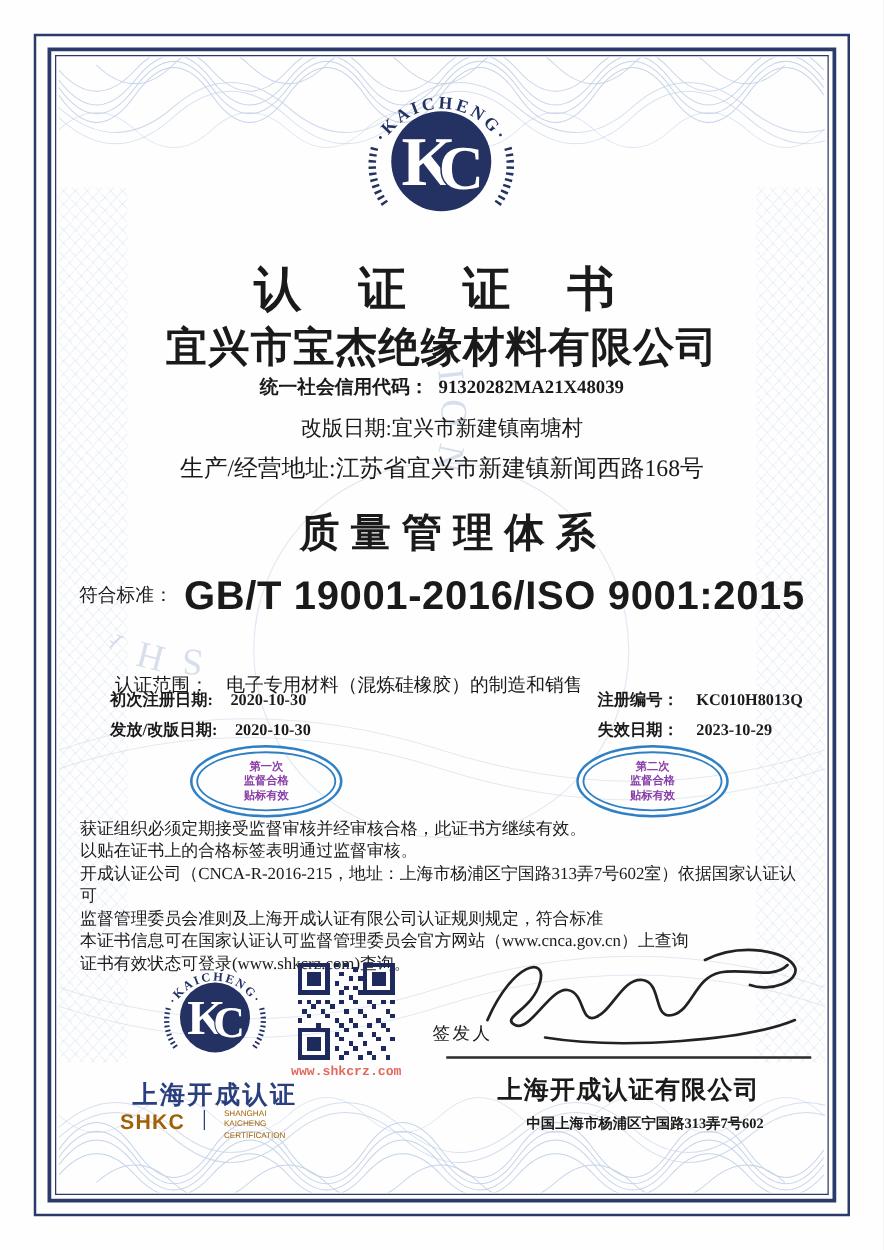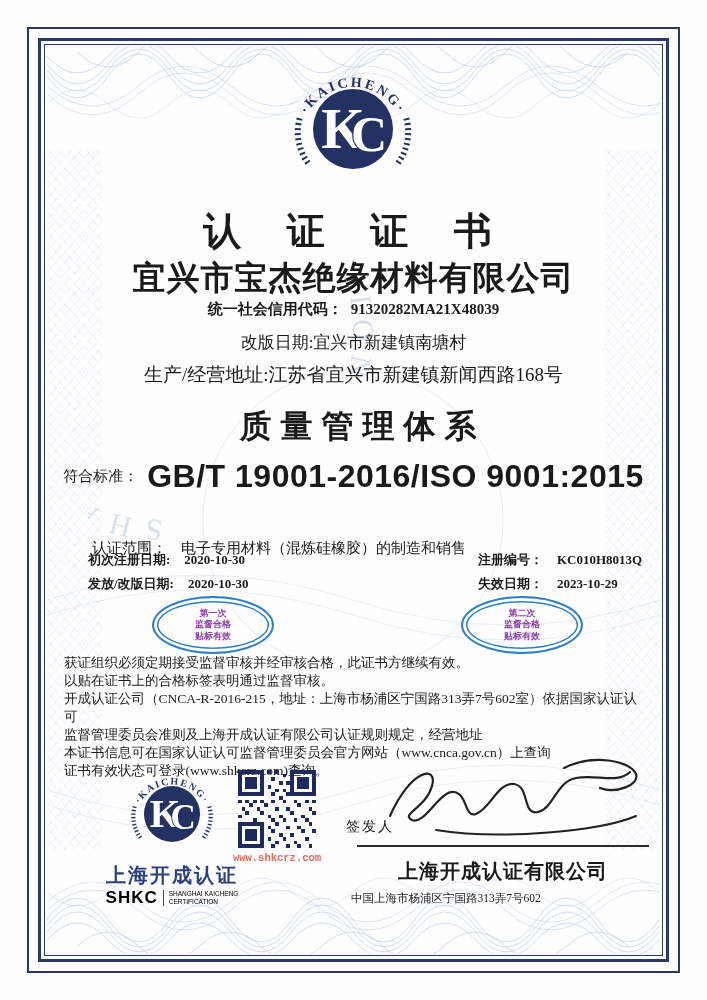--- a/index.html
+++ b/index.html
@@ -45,32 +45,32 @@
          box-shadow:inset 0 0 0 3px #fff,inset 0 0 0 4.5px #2e7fc4;
          display:flex;flex-direction:column;align-items:center;justify-content:center;
          color:#8a3fa8;font-size:9px;font-weight:bold;line-height:1.25;text-align:center;}
   .stamp1{left:152px;top:596px;}
   .stamp2{left:461px;top:596px;}
   .notes{position:absolute;left:64px;right:58px;top:654px;font-size:13.5px;line-height:18px;text-align:left;}
   
   .logo-bottom{position:absolute;left:123px;top:764px;width:98px;height:100px;}
   .shkc-cn{position:absolute;left:96px;top:862px;width:152px;text-align:center;color:#2a3f7e;
            font-size:20px;font-weight:bold;letter-spacing:2px;}
-  .shkc-en{position:absolute;left:96px;top:888px;width:152px;display:flex;justify-content:center;align-items:center;gap:5px;color:#000000;}
+  .shkc-en{position:absolute;left:96px;top:888px;width:152px;display:flex;justify-content:center;gap:15px;color:#a16207;}
   .shkc-en .abbr{font-size:17px;font-weight:bold;font-family:"Liberation Sans",sans-serif;letter-spacing:1px;}
   .shkc-en .bar{width:1px;height:16px;background:#2a3f7e;}
   .shkc-en .en{font-size:6.5px;font-family:"Liberation Sans",sans-serif;text-align:left;line-height:1.3;}
   .qr{position:absolute;left:238px;top:770px;width:78px;height:78px;}
   .qr-caption{position:absolute;left:218px;top:852px;width:118px;text-align:center;color:#e2695c;
               font-size:10.5px;font-weight:bold;font-family:"Liberation Mono","DejaVu Sans Mono",monospace;}
   .signer{position:absolute;left:346px;top:818px;font-size:14px;letter-spacing:2px;}
   .signature{position:absolute;left:378px;top:752px;width:272px;height:92px;}
   .sig-line{position:absolute;left:357px;top:845px;width:292px;border-top:2px solid #2b2b2b;}
   .issuer{position:absolute;left:357px;top:858px;width:292px;text-align:center;font-size:20px;font-weight:bold;letter-spacing:1px;}
-  .issuer-addr{position:absolute;left:351px;top:891px;width:292px;font-size:11.5px;font-weight:normal;}
+  .issuer-addr{position:absolute;left:370px;top:891px;width:292px;text-align:center;font-size:11.5px;font-weight:bold;}
   svg text{font-family:"Liberation Serif","DejaVu Serif",serif;}
 </style>
 </head>
 <body>
 
 <div class="page">
 
   <div class="frame-outer"></div>
   <div class="frame-inner"></div>
   <div class="frame-inner2"></div>
@@ -182,21 +182,21 @@
   <div class="stamp stamp2">
     <span>第二次</span>
     <span>监督合格</span>
     <span>贴标有效</span>
   </div>
 
   <div class="notes">
     <div>获证组织必须定期接受监督审核并经审核合格，此证书方继续有效。</div>
     <div>以贴在证书上的合格标签表明通过监督审核。</div>
     <div>开成认证公司（CNCA-R-2016-215，地址：上海市杨浦区宁国路313弄7号602室）依据国家认证认可</div>
-    <div>监督管理委员会准则及上海开成认证有限公司认证规则规定，经营地址</div>
+    <div>监督管理委员会准则及上海开成认证有限公司认证规则规定，符合标准</div>
     <div>本证书信息可在国家认证认可监督管理委员会官方网站（www.cnca.gov.cn）上查询</div>
     <div>证书有效状态可登录(www.shkcrz.com)查询。</div>
   </div>
 
   <svg class="logo-bottom" viewBox="0 0 140 140">
     <defs>
       <path id="arcT2" d="M18,80 A52,52 0 0 1 122,80" fill="none"></path>
       <path id="arcB2" d="M26,64 A48,48 0 0 0 114,64" fill="none"></path>
     </defs>
     <path d="M25,104 A52,52 0 0 1 17,58" stroke="#243263" stroke-width="6" stroke-dasharray="2 3" fill="none"></path>

